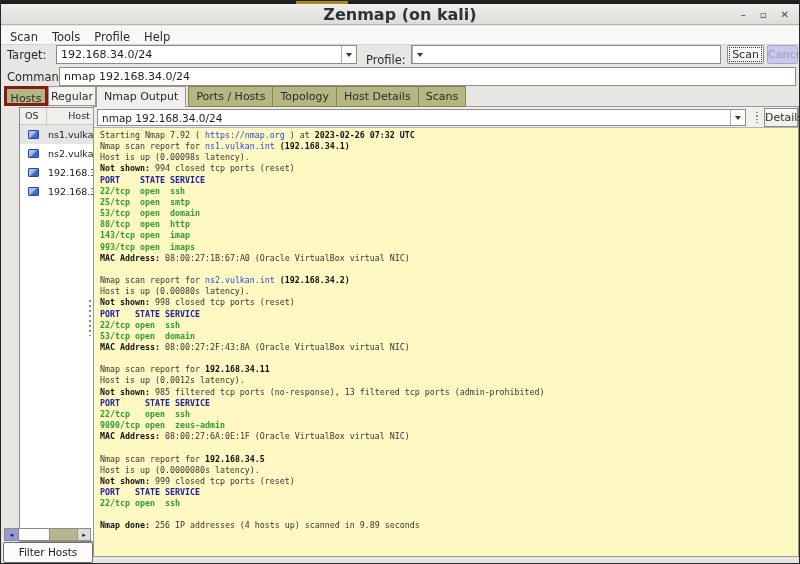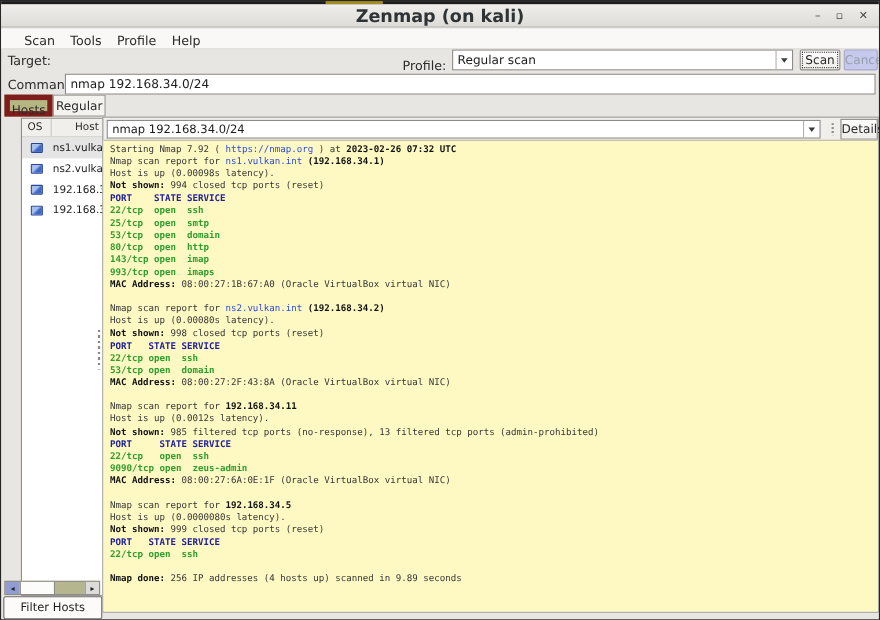--- a/index.html
+++ b/index.html
@@ -15,40 +15,40 @@
 
   
   .titlebar { top:3px; left:0; width:798px; height:21px;
               background:linear-gradient(#f0eeec,#dedcd8); border-bottom:1px solid #b8b5b0;
               text-align:center; font-size:16px; font-weight:bold; color:#2e3436; line-height:21px; }
   .win-controls { top:3px; right:10px; height:21px; display:flex; gap:14px; align-items:center; }
   .win-btn { font-size:10px; color:#474747; line-height:10px; cursor:default; }
 
   
   .menubar { top:25px; left:0; width:798px; height:19px; background:#f9f8f6;
-             border-bottom:1px solid #d6d4d0; padding-left:14px; }
+             border-bottom:1px solid #d6d4d0; padding-left:2px; }
   .menu-item { display:inline-block; padding:3px 7px 2px 7px; font-size:11.5px; color:#2b2b2b; }
 
   
   .bar-label { font-size:11.5px; color:#2b2b2b; }
   .combo, .text-input { background:#fff; border:1px solid #8d8b88; height:19px;
              font-size:11px; color:#1c1c1c; display:flex; align-items:center; }
   .combo .val, .text-input .val { padding:0 4px; white-space:nowrap; overflow:hidden; flex:1; }
   .combo .arrow-box { width:15px; height:100%; border-left:1px solid #b3b1ad;
              display:flex; align-items:center; justify-content:center; }
   .tri-down { width:0; height:0; border-left:3.5px solid transparent;
              border-right:3.5px solid transparent; border-top:4.5px solid #3a3a3a; }
   .btn { background:linear-gradient(#fdfdfc,#efede9); border:1px solid #8d8b88;
          border-radius:2px; font-size:11px; color:#2b2b2b; text-align:center; }
   .btn-scan { outline:1px dotted #3c3c3c; outline-offset:-3px; }
   .btn-cancel { background:#c7c8ee; border-color:#a6a7cc; color:#96a2aa; }
 
   
   .side-tab { height:20px; font-size:11px; color:#2b2b2b; text-align:center; line-height:19px; }
-  .khaki { background:#b5b681; border:5px solid #7f1d1d; }
+  .khaki { background:#b5b681; border:3px solid #7f1d1d; }
   .lighttab { background:#f5f3f0; border:1px solid #999792; border-bottom:1px solid #999792; }
   .list-frame { left:18px; top:106px; width:89px; height:435px; background:#fff;
                 border:1px solid #8e8c89; overflow:hidden; }
   .list-header { display:flex; height:17px; background:#f1efec; border-bottom:1px solid #c9c7c3;
                  font-size:9.5px; color:#2b2b2b; }
   .list-header .c1 { width:27px; padding:2px 0 0 5px; border-right:1px solid #c9c7c3; }
   .list-header .c2 { flex:1; padding:2px 0 0 4px;text-align:center; }
   .host-row { display:flex; align-items:center; height:19px; font-size:9.5px; color:#1d1d1d;
               white-space:nowrap; overflow:hidden; }
   .host-row.selected { background:#e5e5e5; }
@@ -106,23 +106,28 @@
   </div>
   <div class="abs win-controls">
       <span class="win-btn">–</span>
       <span class="win-btn">▫</span>
       <span class="win-btn">✕</span>
     </div>
 
   <div class="abs menubar"><span class="menu-item">Scan</span><span class="menu-item">Tools</span><span class="menu-item">Profile</span><span class="menu-item">Help</span></div>
 
   <span class="abs bar-label" style="left:6px;top:47px;">Target:</span>
+  <div class="abs combo" style="left:55px;top:44px;width:301px;">
+    <span class="val">192.168.34.0/24</span>
+    <span class="arrow-box">
+        <span class="tri-down"></span>
+      </span>
+  </div>
   <span class="abs bar-label" style="left:365px;top:52px;">Profile:</span>
   <div class="abs combo" style="left:410px;top:44px;width:310px;">
-    <span class="val">Regular scan</span>
     <span class="arrow-box">
         <span class="tri-down"></span>
       </span>
   </div>
   <div class="abs btn btn-scan" style="left:726px;top:44px;width:37px;height:19px;line-height:17px;">Scan</div>
   <div class="abs btn btn-cancel" style="left:766px;top:44px;width:31px;height:19px;line-height:17px;">Cancel</div>
 
   <span class="abs bar-label" style="left:6px;top:69px;">Command:</span>
   <div class="abs text-input" style="left:58px;top:66px;width:737px;">
     <span class="val">nmap 192.168.34.0/24</span>
@@ -159,20 +164,27 @@
   <div class="abs hscroll">
     <span class="sb-btn sb-left">◂</span>
     <span class="sb-thumb"></span>
     <span class="sb-track"></span>
     <span class="sb-btn sb-right">▸</span>
   </div>
 
   <div class="abs btn filter-btn">Filter Hosts</div>
 
   <div class="abs page-frame"></div>
+  <div class="abs main-tabs" id="main-tabs">
+      <div class="tab active">Nmap Output</div>
+      <div class="tab khaki-tab first-khaki">Ports / Hosts</div>
+      <div class="tab khaki-tab">Topology</div>
+      <div class="tab khaki-tab">Host Details</div>
+      <div class="tab khaki-tab">Scans</div>
+    </div>
 
   <div class="abs combo out-combo">
     <span class="val">nmap 192.168.34.0/24</span>
     <span class="arrow-box">
         <span class="tri-down"></span>
       </span>
   </div>
   <div class="abs grip-v"></div>
   <div class="abs btn details-btn">Details</div>
   <div class="abs paned-grip"></div>

